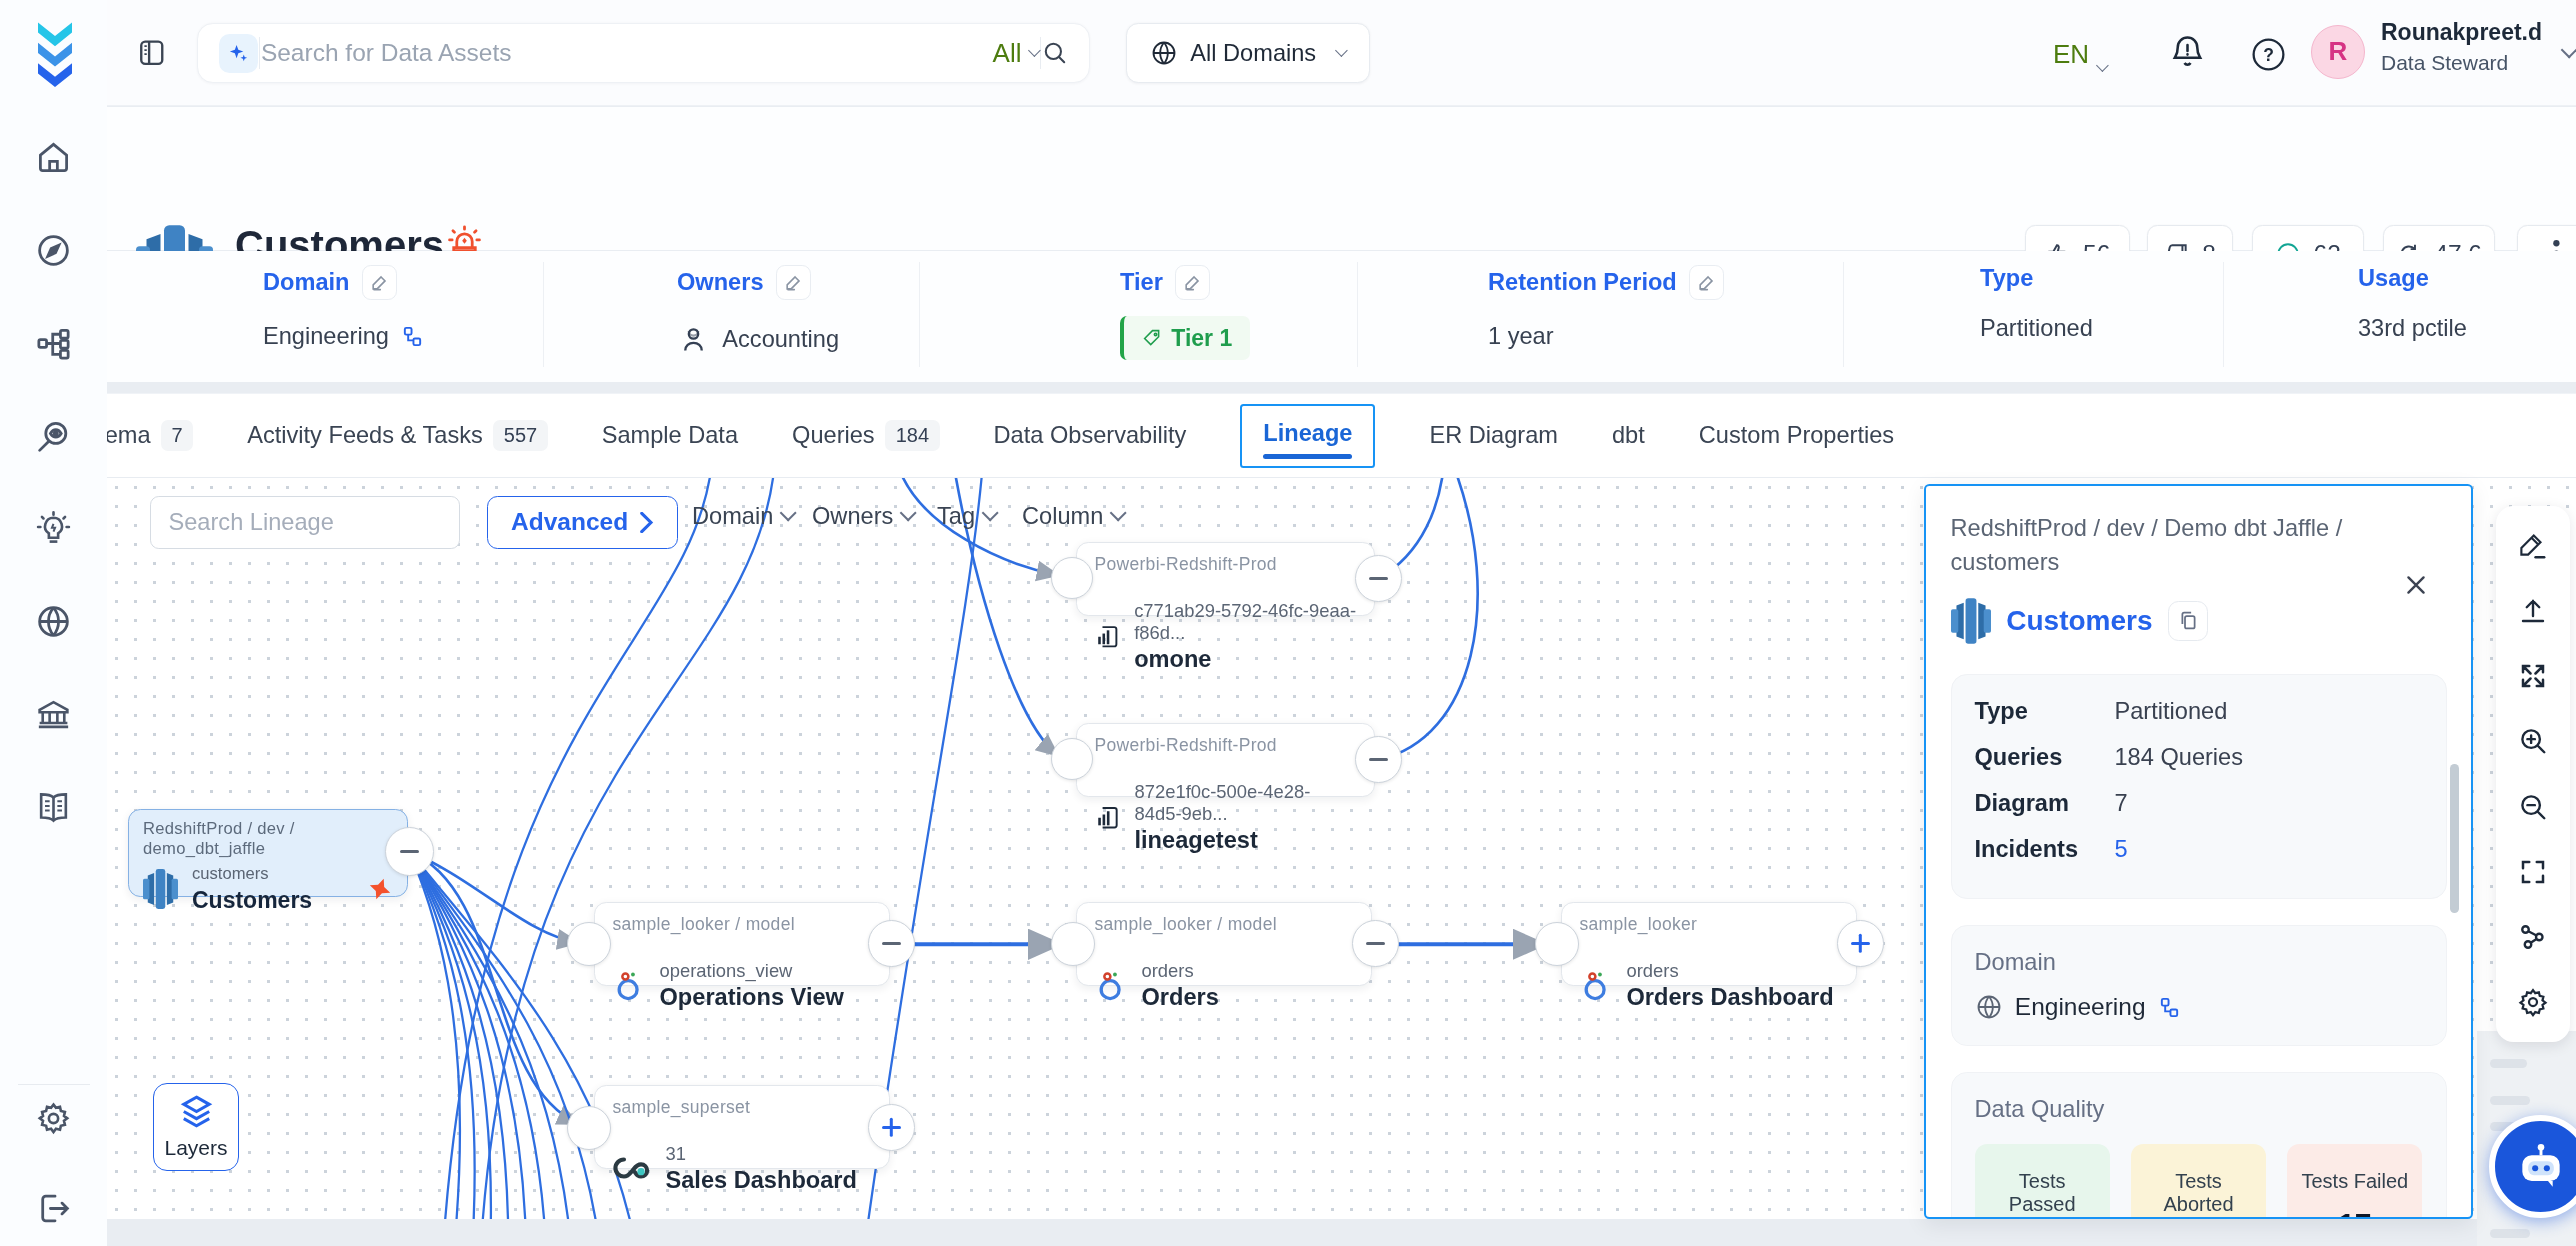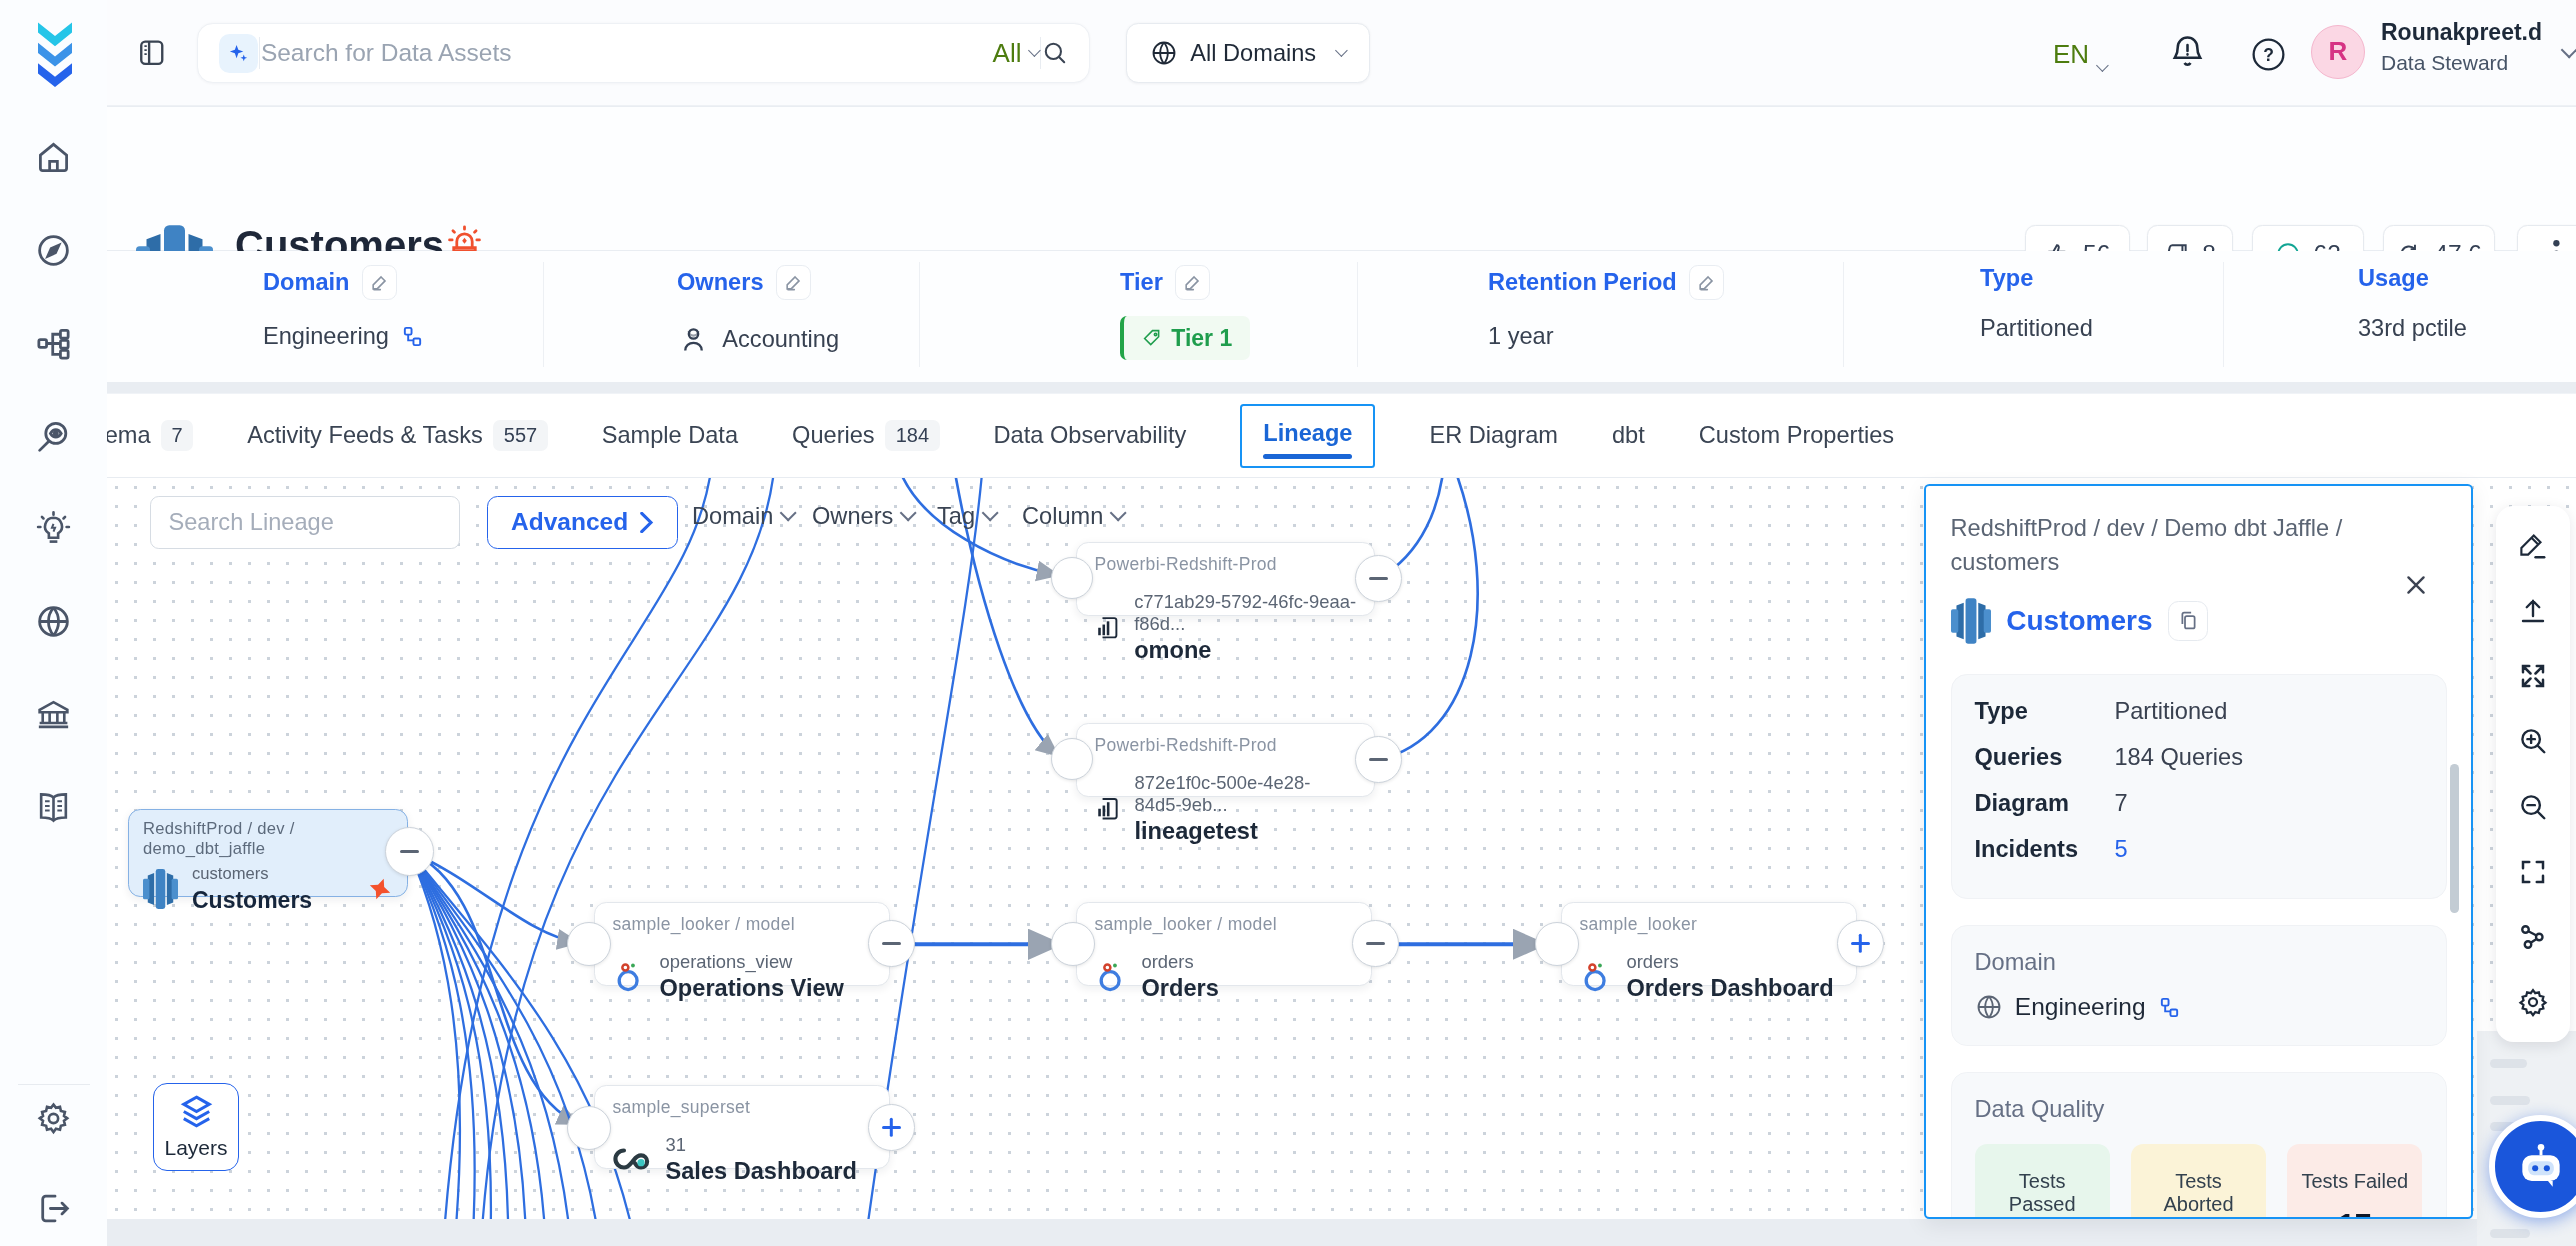--- a/index.html
+++ b/index.html
@@ -40,21 +40,21 @@
   .tab.active::after{content:"";position:absolute;left:21px;right:21px;bottom:7px;height:4.4px;background:#1a66d6;border-radius:2.6px}
   
   .canvas{position:absolute;left:107px;top:478px;width:2469px;height:741px;background-color:#fff;background-image:radial-gradient(circle,#ccd3db 1.5px,transparent 1.7px);background-size:19px 19px;overflow:hidden;z-index:1}
   .lin-input{position:absolute;left:43px;top:17.5px;width:310px;height:53px;background:#fff;border:0.9px solid #d6dce3;border-radius:8.8px;display:flex;align-items:center;padding:0 17.5px;gap:10.5px}
   .lin-input input{flex:1;border:none;outline:none;font-size:23.6px;color:#344054;background:transparent;font-family:"Liberation Sans",sans-serif}
   .lin-input input::placeholder{color:#a5adba}
   .advbtn{position:absolute;left:380px;top:17.5px;height:53px;border:1.8px solid #2563eb;border-radius:10.5px;background:#fff;color:#2563eb;font-size:24.5px;font-weight:600;display:flex;align-items:center;gap:12.3px;padding:0 23px}
   .ddl{position:absolute;top:24.5px;font-size:23.6px;color:#3a4453;display:flex;align-items:center}
   .node{position:absolute;background:#fff;border:1.3px solid #e3e7ec;border-radius:12.3px;box-shadow:0 2.6px 8.8px rgba(16,24,40,.07);padding:10.5px 17.5px;z-index:4}
   .node .svc{font-size:17.5px;color:#8a94a3;letter-spacing:0.3px}
-  .node .body{display:flex;gap:14px;align-items:center;margin-top:16px}
+  .node .body{display:flex;gap:14px;align-items:center;margin-top:25px}
   .node .sub{font-size:18.4px;color:#5b6574}
   .node .nm{font-size:23.6px;font-weight:700;color:#1d2939;margin-top:2.6px}
   .node.sel{background:#e1eefb;border-color:#85b1e4}
   .h{position:absolute;border-radius:50%;background:#fff;border:1.3px solid #ccd3db;box-shadow:0 0.9px 3.5px rgba(0,0,0,.1);display:flex;align-items:center;justify-content:center;z-index:5}
   .h .bar{width:19px;height:2.6px;background:#5b6574;border-radius:1.8px}
   .h.plus .bar{background:#2563eb}
   .h.plus .bar.v{position:absolute;transform:rotate(90deg)}
   .layersbtn{position:absolute;left:46px;top:605px;width:86px;height:88px;background:#fff;border:1.8px solid #2563eb;border-radius:14px;display:flex;flex-direction:column;align-items:center;justify-content:center;gap:7px;z-index:6}
   .layersbtn span{font-size:21px;color:#1d2939}
   

